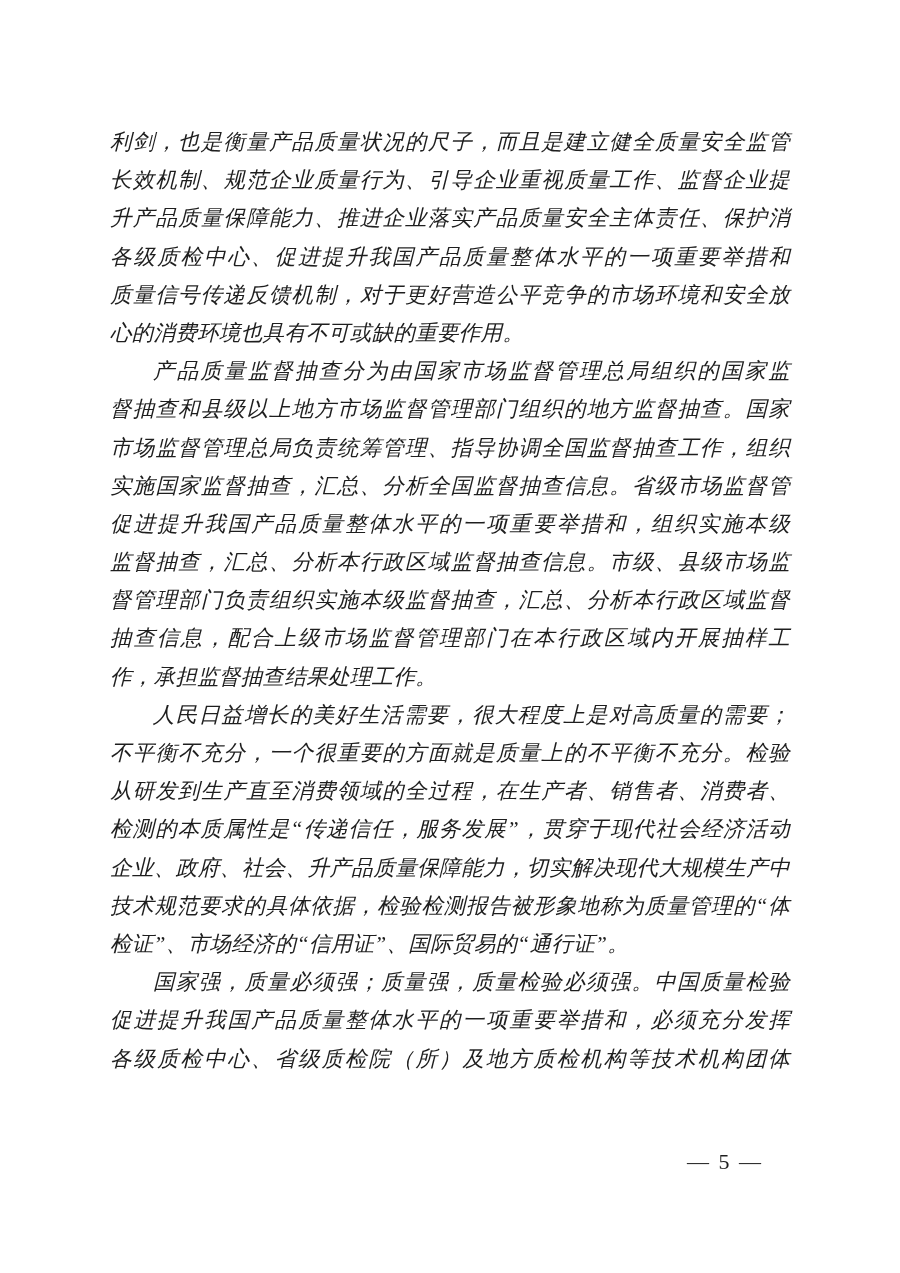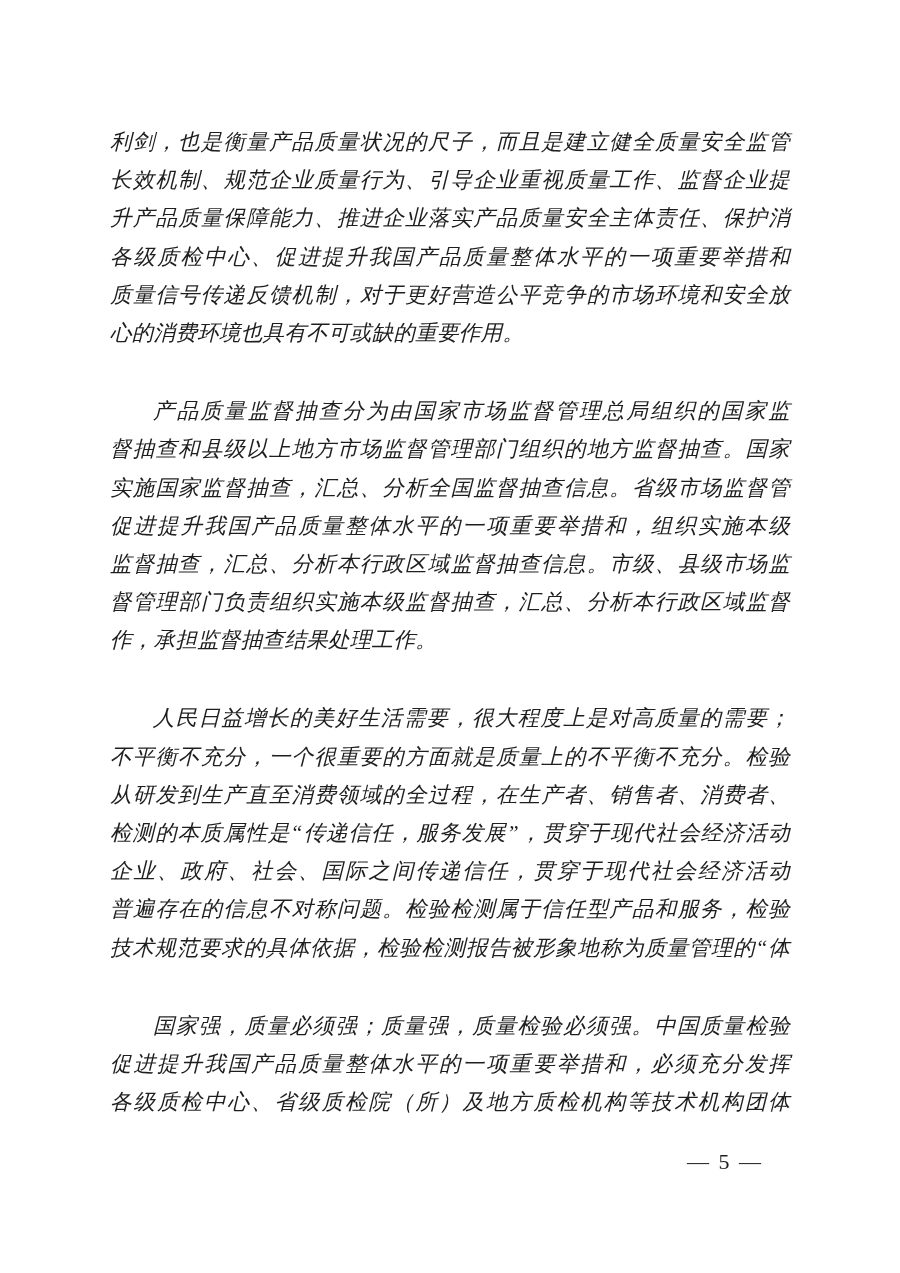--- a/index.html
+++ b/index.html
@@ -31,21 +31,20 @@
     font-size: 21.5px;
     line-height: 38.2px;
     height: 38.2px;
     text-align: justify;
     text-align-last: justify;
     overflow: visible;
     letter-spacing: 0.3px;
   }
   .line.indent {
     text-indent: 2em;
-    margin-top: 40px;
   }
   .line.last {
     text-align-last: left;
   }
   .footer-page-number {
     position: absolute;
     top: 1150px;
     right: 137px;
     font-size: 22px;
     line-height: 24px;
@@ -63,34 +62,36 @@
         <div class="line">利剑，也是衡量产品质量状况的尺子，而且是建立健全质量安全监管</div>
         <div class="line">长效机制、规范企业质量行为、引导企业重视质量工作、监督企业提</div>
         <div class="line">升产品质量保障能力、推进企业落实产品质量安全主体责任、保护消</div>
         <div class="line">各级质检中心、促进提升我国产品质量整体水平的一项重要举措和</div>
         <div class="line">质量信号传递反馈机制，对于更好营造公平竞争的市场环境和安全放</div>
         <div class="line last">心的消费环境也具有不可或缺的重要作用。</div>
       </div>
       <div class="paragraph">
         <div class="line indent">产品质量监督抽查分为由国家市场监督管理总局组织的国家监</div>
         <div class="line">督抽查和县级以上地方市场监督管理部门组织的地方监督抽查。国家</div>
+        <div class="line">市场监督管理总局负责统筹管理、指导协调全国监督抽查工作，组织</div>
         <div class="line">实施国家监督抽查，汇总、分析全国监督抽查信息。省级市场监督管</div>
         <div class="line">促进提升我国产品质量整体水平的一项重要举措和，组织实施本级</div>
         <div class="line">监督抽查，汇总、分析本行政区域监督抽查信息。市级、县级市场监</div>
         <div class="line">督管理部门负责组织实施本级监督抽查，汇总、分析本行政区域监督</div>
+        <div class="line">抽查信息，配合上级市场监督管理部门在本行政区域内开展抽样工</div>
         <div class="line last">作，承担监督抽查结果处理工作。</div>
       </div>
       <div class="paragraph">
         <div class="line indent">人民日益增长的美好生活需要，很大程度上是对高质量的需要；</div>
         <div class="line">不平衡不充分，一个很重要的方面就是质量上的不平衡不充分。检验</div>
         <div class="line">从研发到生产直至消费领域的全过程，在生产者、销售者、消费者、</div>
         <div class="line">检测的本质属性是“传递信任，服务发展”，贯穿于现代社会经济活动</div>
-        <div class="line">企业、政府、社会、国际之间传递信任，贯穿于现代社会经济活动</div>
-        <div class="line">普遍存在的信息不对称问题。检验检测属于信任型产品和服务，检验</div>
+        <div class="line">企业、政府、社会、升产品质量保障能力，切实解决现代大规模生产中</div>
         <div class="line">技术规范要求的具体依据，检验检测报告被形象地称为质量管理的“体</div>
+        <div class="line last">检证”、市场经济的“信用证”、国际贸易的“通行证”。</div>
       </div>
       <div class="paragraph">
         <div class="line indent">国家强，质量必须强；质量强，质量检验必须强。中国质量检验</div>
         <div class="line">促进提升我国产品质量整体水平的一项重要举措和，必须充分发挥</div>
         <div class="line">各级质检中心、省级质检院（所）及地方质检机构等技术机构团体</div>
       </div>
     </div>
   <div class="footer-page-number">— 5 —</div>
 </div>
 

